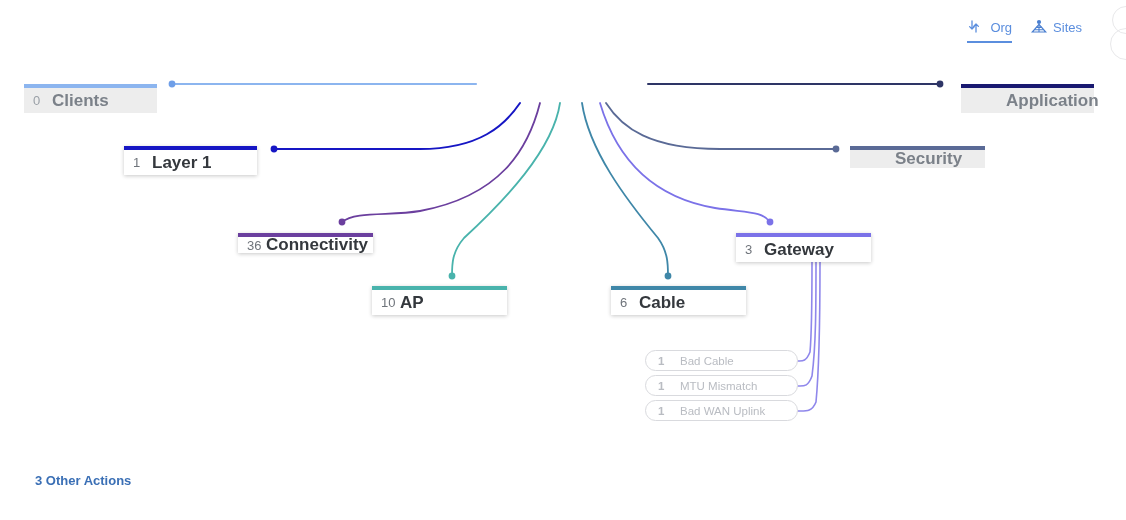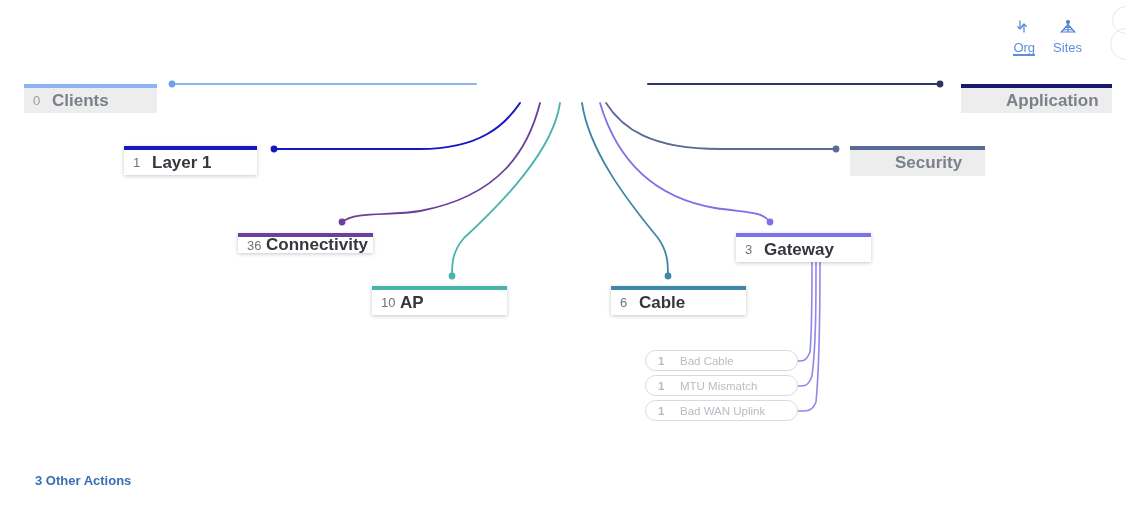--- a/index.html
+++ b/index.html
@@ -20,22 +20,22 @@
     font-size:16.5px;font-weight:bold;letter-spacing:.6px;
     color:#3b3f45;
   }
 
   .scope-toggle{
     position:absolute;top:18px;right:44px;
     display:flex;align-items:flex-start;gap:18px;
   }
   .scope-item{
     display:flex;align-items:center;gap:5px;
-    cursor:pointer;
-    color:#5b8ede;font-size:13px;flex-direction:column;
+    cursor:pointer;padding-bottom:5px;
+    color:#5b8ede;font-size:13px;
   }
   .scope-item.active{border-bottom:2.5px solid #5b8ede;}
   .scope-label{color:#5b8ede;font-size:13px;line-height:1;}
   .scope-ico{width:18px;height:18px;display:block;}
 
   
   #links{position:absolute;left:0;top:0;width:1126px;height:520px;pointer-events:none;}
 
   
   .center-node{
@@ -184,25 +184,25 @@
         <span class="nl">AP</span>
       </div>
       <div class="node live" style="left: 611px; top: 286px; width: 135px; height: 29px; border-top-color: rgb(63, 135, 168);">
         <span class="nv">6</span>
         <span class="nl">Cable</span>
       </div>
       <div class="node live" style="left: 736px; top: 233px; width: 135px; height: 29px; border-top-color: rgb(123, 114, 232);">
         <span class="nv">3</span>
         <span class="nl">Gateway</span>
       </div>
-      <div class="node muted" style="left: 850px; top: 146px; width: 135px; height: 30px; border-top-color: rgb(90, 106, 150);">
+      <div class="node muted" style="left: 850px; top: 146px; width: 135px; height: 22px; border-top-color: rgb(90, 106, 150);">
         <span class="nv" style="min-width: 0px;"></span>
         <span class="nl" style="padding-left: 36px;">Security</span>
       </div>
-      <div class="node muted" style="left: 961px; top: 84px; width: 151px; height: 29px; border-top-color: rgb(25, 25, 112);">
+      <div class="node muted" style="left: 961px; top: 84px; width: 133px; height: 29px; border-top-color: rgb(25, 25, 112);">
         <span class="nv" style="min-width: 0px;"></span>
         <span class="nl" style="padding-left: 36px;">Application</span>
       </div>
     </div>
 
   <div id="subs-layer">
       <div class="sub" style="left: 645px; top: 350px;">
         <span class="sv">1</span>
         <span class="sl">Bad Cable</span>
       </div>

